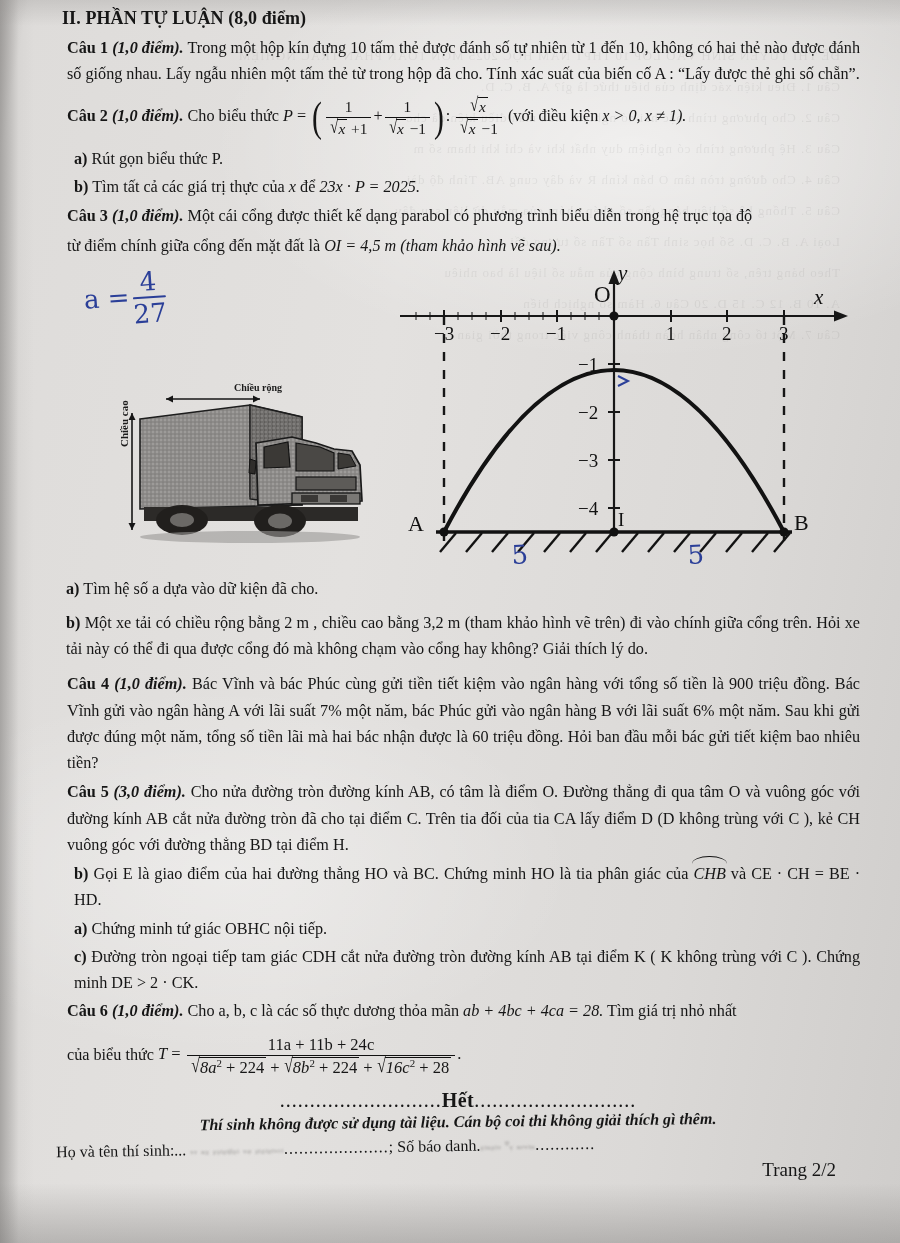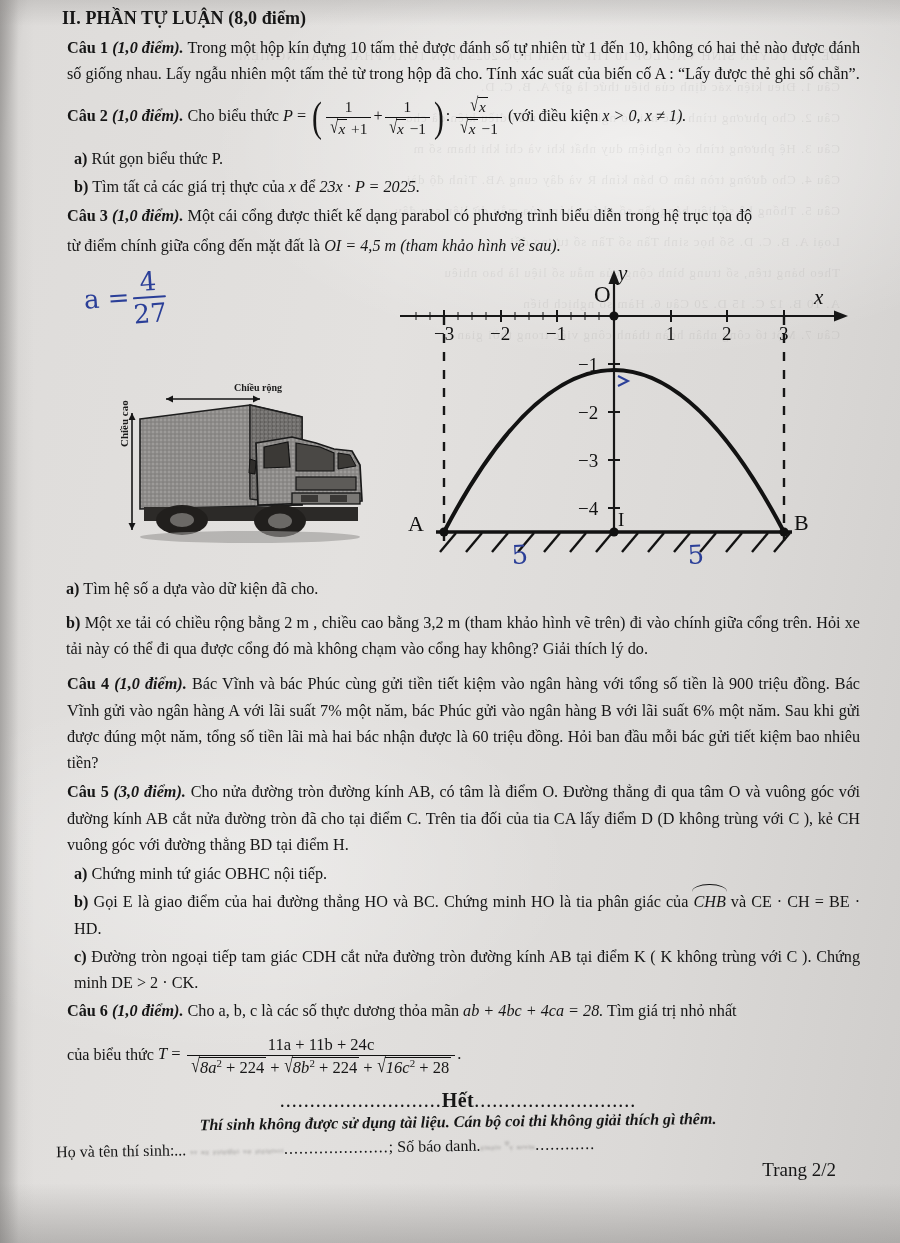--- a/index.html
+++ b/index.html
@@ -436,28 +436,28 @@
       <span class="q-pts">(1,0 điểm).</span>
       <span>Bác Vĩnh và bác Phúc cùng gửi tiền tiết kiệm vào ngân hàng với tổng số tiền là 900 triệu đồng. Bác Vĩnh gửi vào ngân hàng A với lãi suất 7% một năm, bác Phúc gửi vào ngân hàng B với lãi suất 6% một năm. Sau khi gửi được đúng một năm, tổng số tiền lãi mà hai bác nhận được là 60 triệu đồng. Hỏi ban đầu mỗi bác gửi tiết kiệm bao nhiêu tiền?</span>
     </p>
 
     <p class="para" style="margin-top:1px;">
       <span class="q-label">Câu 5</span>
       <span class="q-pts">(3,0 điểm).</span>
       <span>Cho nửa đường tròn đường kính AB, có tâm là điểm O. Đường thẳng đi qua tâm O và vuông góc với đường kính AB cắt nửa đường tròn đã cho tại điểm C. Trên tia đối của tia CA lấy điểm D (D không trùng với C ), kẻ CH vuông góc với đường thẳng BD tại điểm H.</span>
     </p>
     <p class="sub-item">
-      <b class="sl">a)</b>
-      <span>Chứng minh tứ giác OBHC nội tiếp.</span>
-    </p>
-    <p class="sub-item">
       <b class="sl">b)</b>
       <span>Gọi E là giao điểm của hai đường thẳng HO và BC. Chứng minh HO là tia phân giác của</span>
       <span class="arcbar">CHB</span>
       <span>và CE · CH = BE · HD.</span>
+    </p>
+    <p class="sub-item">
+      <b class="sl">a)</b>
+      <span>Chứng minh tứ giác OBHC nội tiếp.</span>
     </p>
     <p class="sub-item">
       <b class="sl">c)</b>
       <span>Đường tròn ngoại tiếp tam giác CDH cắt nửa đường tròn đường kính AB tại điểm K ( K không trùng với C ). Chứng minh DE &gt; 2 · CK.</span>
     </p>
 
     <p class="para" style="margin-top:1px;">
       <span class="q-label">Câu 6</span>
       <span class="q-pts">(1,0 điểm).</span>
       <span>Cho a, b, c là các số thực dương thỏa mãn</span>

